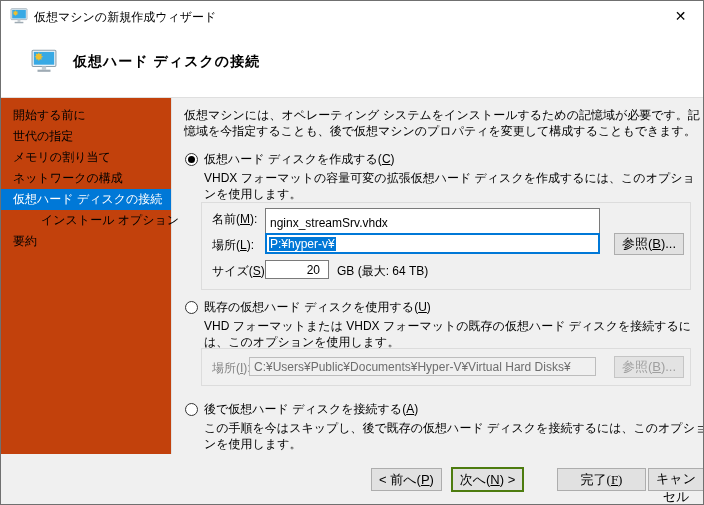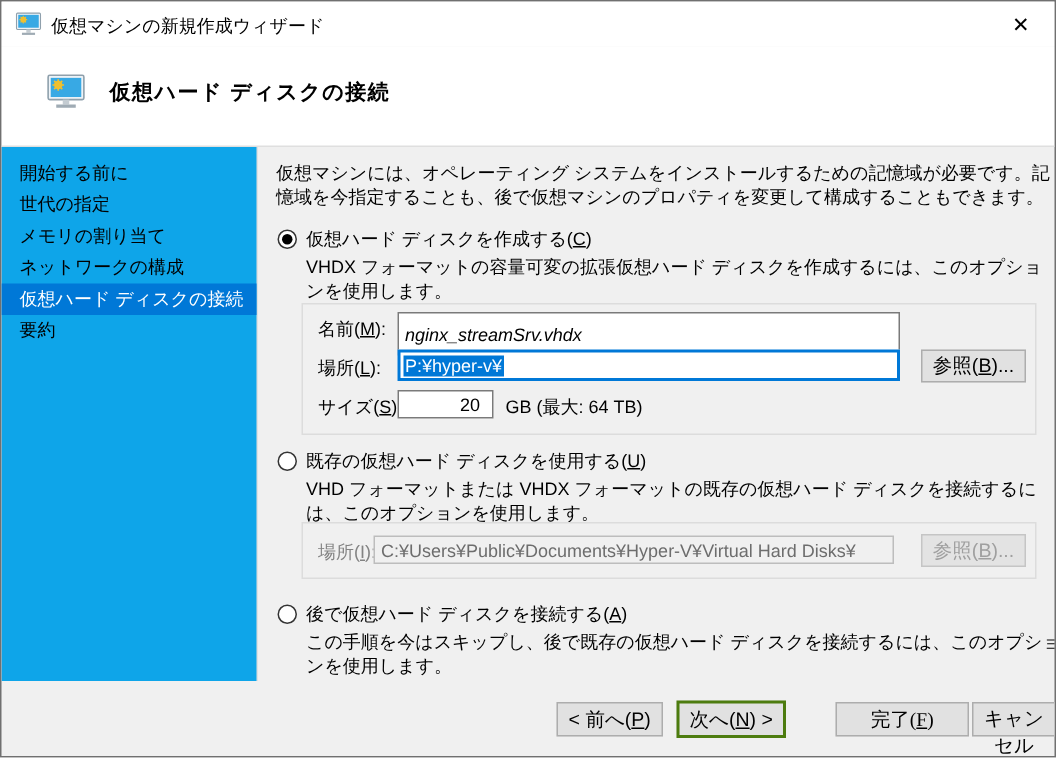--- a/index.html
+++ b/index.html
@@ -4,21 +4,21 @@
 <style>
   html,body{margin:0;padding:0;background:#cfcfcf;font-family:"Liberation Sans","DejaVu Sans",sans-serif;}
   .win{position:relative;width:704px;height:505px;background:#f0f0f0;border:1px solid #707070;box-sizing:border-box;overflow:hidden;font-size:12px;color:#000;}
   .titlebar{position:absolute;left:0;top:0;width:100%;height:30px;background:#fff;}
   .titlebar .appicon{position:absolute;left:9px;top:7px;width:18px;height:16px;}
   .titlebar .title{position:absolute;left:33px;top:8px;font-size:12px;white-space:nowrap;}
   .closebtn{position:absolute;right:0;top:0;width:45px;height:30px;display:flex;align-items:center;justify-content:center;font-size:14px;cursor:pointer;}
   .headerband{position:absolute;left:0;top:30px;width:100%;height:67px;background:#fff;border-bottom:1px solid #dfdfdf;box-sizing:border-box;}
   .headerband .hicon{position:absolute;left:30px;top:18px;width:26px;height:24px;}
   .headerband .htitle{position:absolute;left:72px;top:22px;font-size:14px;font-weight:bold;letter-spacing:1px;}
-  .sidebar{position:absolute;left:0;top:97px;width:171px;bottom:50px;background:#0ea5e9;border-right:1px solid #e0e0e0;box-sizing:border-box;}
+  .sidebar{position:absolute;left:0;top:97px;width:171px;bottom:50px;background:#c2410c;border-right:1px solid #e0e0e0;box-sizing:border-box;}
   .sbitem{position:relative;height:21px;line-height:21px;padding-left:12px;white-space:nowrap;cursor:pointer;}
   .sbitem.sel{background:#0078d7;color:#fff;}
   .sbitem.ind{padding-left:40px;}
   .abs{position:absolute;}
   .desc{line-height:16px;}
   .radiorow{display:flex;align-items:center;gap:6px;cursor:pointer;}
   .radio{width:13px;height:13px;border:1px solid #333;border-radius:50%;background:#fff;box-sizing:border-box;flex:0 0 auto;position:relative;}
   .radio.on::after{content:"";position:absolute;left:2px;top:2px;width:7px;height:7px;border-radius:50%;background:#000;}
   .panel{position:absolute;border:1px solid #dcdcdc;background:#f0f0f0;box-sizing:border-box;}
   .flabel{white-space:nowrap;}
@@ -69,35 +69,36 @@
     <span class="htitle">仮想ハード ディスクの接続</span>
   </div>
 
   <div class="sidebar">
     <div style="height:7px"></div>
     <div class="sbitem">開始する前に</div>
     <div class="sbitem">世代の指定</div>
     <div class="sbitem">メモリの割り当て</div>
     <div class="sbitem">ネットワークの構成</div>
     <div class="sbitem sel">仮想ハード ディスクの接続</div>
+    <div class="sbitem ind">インストール オプション</div>
     <div class="sbitem">要約</div>
   </div>
 
   <div class="abs desc" style="left:183px;top:106px;width:517px;">仮想マシンには、オペレーティング システムをインストールするための記憶域が必要です。記憶域を今指定することも、後で仮想マシンのプロパティを変更して構成することもできます。</div>
 
   <div class="abs radiorow" style="left:184px;top:150px;">
     <span class="radio on"></span>
     <span class="flabel"><span>仮想ハード ディスクを作成する(</span><span class="ak">C</span><span>)</span></span>
   </div>
   <div class="abs desc" style="left:203px;top:169px;width:500px;">VHDX フォーマットの容量可変の拡張仮想ハード ディスクを作成するには、このオプションを使用します。</div>
 
   <div class="panel" style="left:200px;top:201px;width:490px;height:88px;"></div>
 
   <div class="abs flabel" style="left:211px;top:210px;"><span>名前(</span><span class="ak">M</span><span>):</span></div>
-  <input class="tinput" style="left: 264px; top: 207px; width: 335px; height: 29px; font-style: italic;" value="nginx_streamSrv.vhdx">
+  <input class="tinput" style="left: 264px; top: 207px; width: 335px; height: 29px;" value="nginx_streamSrv.vhdx">
 
   <div class="abs flabel" style="left:211px;top:236px;"><span>場所(</span><span class="ak">L</span><span>):</span></div>
   <div class="fakeinput" style="left:264px;top:232px;width:335px;height:21px;">
     <span class="seltext">P:¥hyper-v¥</span>
   </div>
   <button class="btn" style="left:613px;top:232px;width:70px;height:22px;"><span>参照(</span><span class="ak">B</span><span>)...</span></button>
 
   <div class="abs flabel" style="left:211px;top:262px;"><span>サイズ(</span><span class="ak">S</span><span>):</span></div>
   <input class="tinput" style="left: 264px; top: 259px; width: 64px; height: 19px; text-align: right; padding-right: 8px;" value="20">
   <span class="abs suffix" style="left:336px;top:262px;">GB (最大: 64 TB)</span>

